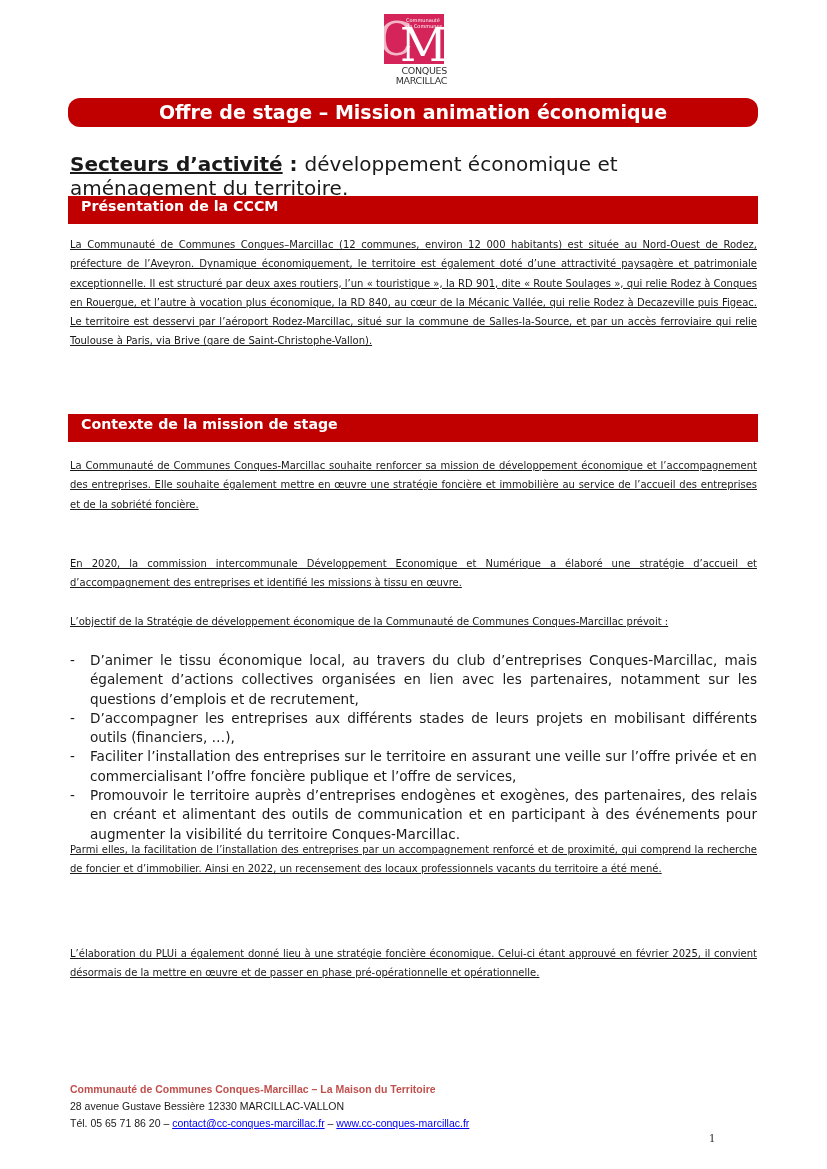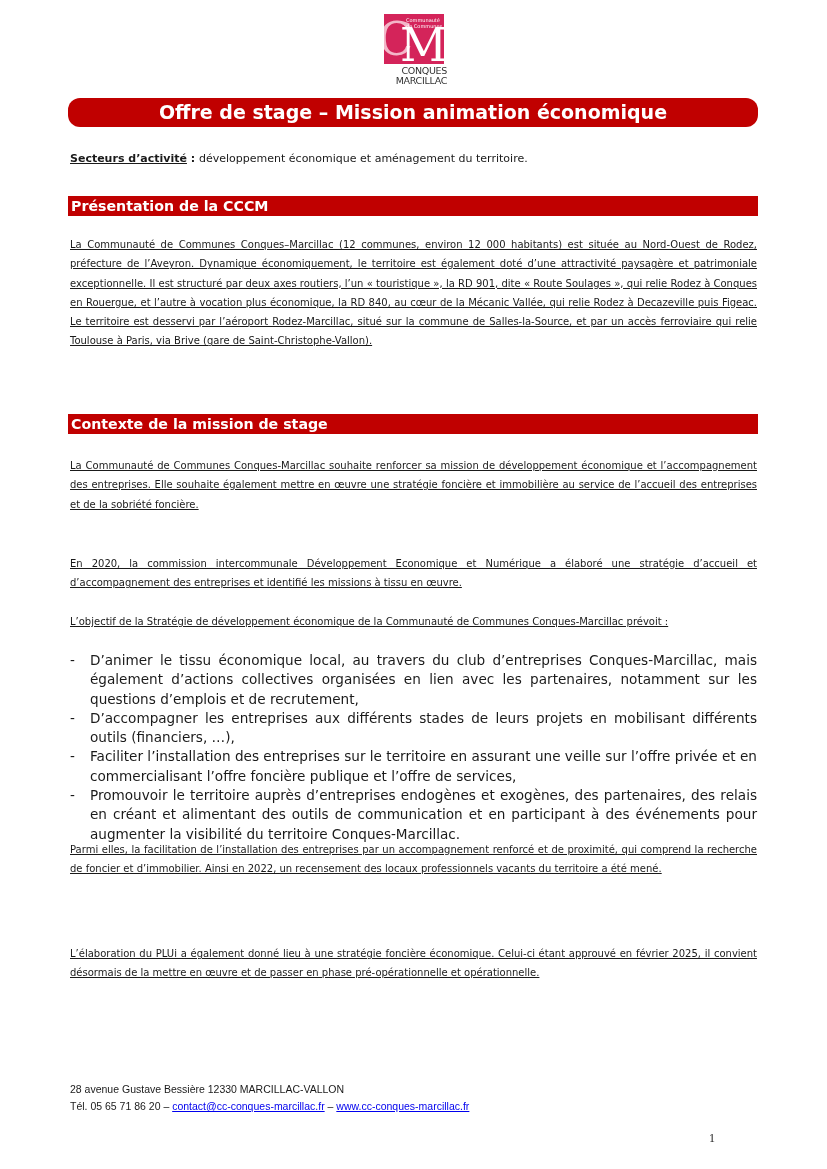--- a/index.html
+++ b/index.html
@@ -6,24 +6,24 @@
     body { width: 827px; height: 1169px; position: relative; overflow: hidden;
            font-family: "DejaVu Sans", sans-serif; color: #1a1a1a; }
     .logo { position: absolute; left: 381px; top: 14px; width: 66px; height: 80px; }
     .logo-box { position: absolute; left: 3px; top: 0; width: 60px; height: 50px; background: #d4245a; overflow: hidden; }
     .logo-c { position: absolute; left: -6px; top: 2px; font-family: "DejaVu Serif", serif; font-size: 46px; color: #f3b6c8; line-height: 1; }
     .logo-m { position: absolute; left: 16px; top: 8px; font-family: "DejaVu Serif", serif; font-size: 46px; color: #ffffff; line-height: 1; }
     .logo-small { position: absolute; left: 22px; top: 3px; font-size: 5px; color: #fff; line-height: 6px; }
     .logo-name { position: absolute; left: 0; top: 52px; width: 66px; text-align: right; font-family: "DejaVu Sans", sans-serif; font-size: 9.5px; line-height: 10px; color: #333; letter-spacing: -0.3px; }
     .title-bar { position: absolute; left: 68px; top: 98px; width: 690px; height: 29px; background: #c00000; color: #fff;
                  font-weight: bold; font-size: 19px; text-align: center; line-height: 29px; border-radius: 12px; }
-    .sectors { position: absolute; left: 70px; top: 152px; width: 690px; font-size: 11px; }
+    .sectors { position: absolute; left: 70px; top: 152px; width: 690px; font-size: 20px; }
     .sectors .lbl { font-weight: bold; text-decoration: underline; }
-    .sec-bar { position: absolute; left: 68px; width: 690px; height: 20px; background: #c00000; color: #fff; font-weight: bold;
-               font-size: 14.2px; line-height: 20px; padding-left: 3px; box-sizing: border-box; }
+    .sec-bar { position: absolute; left: 68px; width: 690px; height: 28px; background: #c00000; color: #fff; font-weight: bold;
+               font-size: 14.2px; line-height: 20px; padding-left: 13px; box-sizing: border-box; }
     .para { position: absolute; left: 70px; width: 687px; font-size: 10px; line-height: 19.3px; text-align: justify; text-decoration: underline; }
     ul.bullets { position: absolute; left: 70px; width: 687px; margin: 0; padding: 0; list-style: none; font-size: 13.6px; line-height: 19.3px; text-align: justify; }
     ul.bullets li { position: relative; padding-left: 20px; }
     ul.bullets li .dash { position: absolute; left: 0; top: 0; }
     .footer { position: absolute; left: 70px; top: 1081px; font-family: "Liberation Sans", sans-serif; font-size: 10.5px; line-height: 17px; }
     .footer .org { color: #c0504d; font-weight: bold; }
     .footer a { color: #0000ee; text-decoration: underline; }
     .pagenum { position: absolute; left: 709px; top: 1131px; font-family: "Liberation Serif", serif; font-size: 12px; }
   </style>
 </head>
@@ -62,19 +62,20 @@
   <li><span class="dash">-</span><span>D’animer le tissu économique local, au travers du club d’entreprises Conques-Marcillac, mais également d’actions collectives organisées en lien avec les partenaires, notamment sur les questions d’emplois et de recrutement,</span></li>
   <li><span class="dash">-</span><span>D’accompagner les entreprises aux différents stades de leurs projets en mobilisant différents outils (financiers, …),</span></li>
   <li><span class="dash">-</span><span>Faciliter l’installation des entreprises sur le territoire en assurant une veille sur l’offre privée et en commercialisant l’offre foncière publique et l’offre de services,</span></li>
   <li><span class="dash">-</span><span>Promouvoir le territoire auprès d’entreprises endogènes et exogènes, des partenaires, des relais en créant et alimentant des outils de communication et en participant à des événements pour augmenter la visibilité du territoire Conques-Marcillac.</span></li>
 </ul>
 
 <div class="para" style="top:840px">Parmi elles, la facilitation de l’installation des entreprises par un accompagnement renforcé et de proximité, qui comprend la recherche de foncier et d’immobilier. Ainsi en 2022, un recensement des locaux professionnels vacants du territoire a été mené.</div>
 <div class="para" style="top:944px">L’élaboration du PLUi a également donné lieu à une stratégie foncière économique. Celui-ci étant approuvé en février 2025, il convient désormais de la mettre en œuvre et de passer en phase pré-opérationnelle et opérationnelle.</div>
 
 <div class="footer">
+  <div class="org">Communauté de Communes Conques-Marcillac – La Maison du Territoire</div>
   <div>28 avenue Gustave Bessière 12330 MARCILLAC-VALLON</div>
   <div>
     <span>Tél. 05 65 71 86 20 – </span><a href="#">contact@cc-conques-marcillac.fr</a><span> – </span><a href="#">www.cc-conques-marcillac.fr</a>
   </div>
 </div>
 
 <div class="pagenum">1</div>
 
 </body></html>

